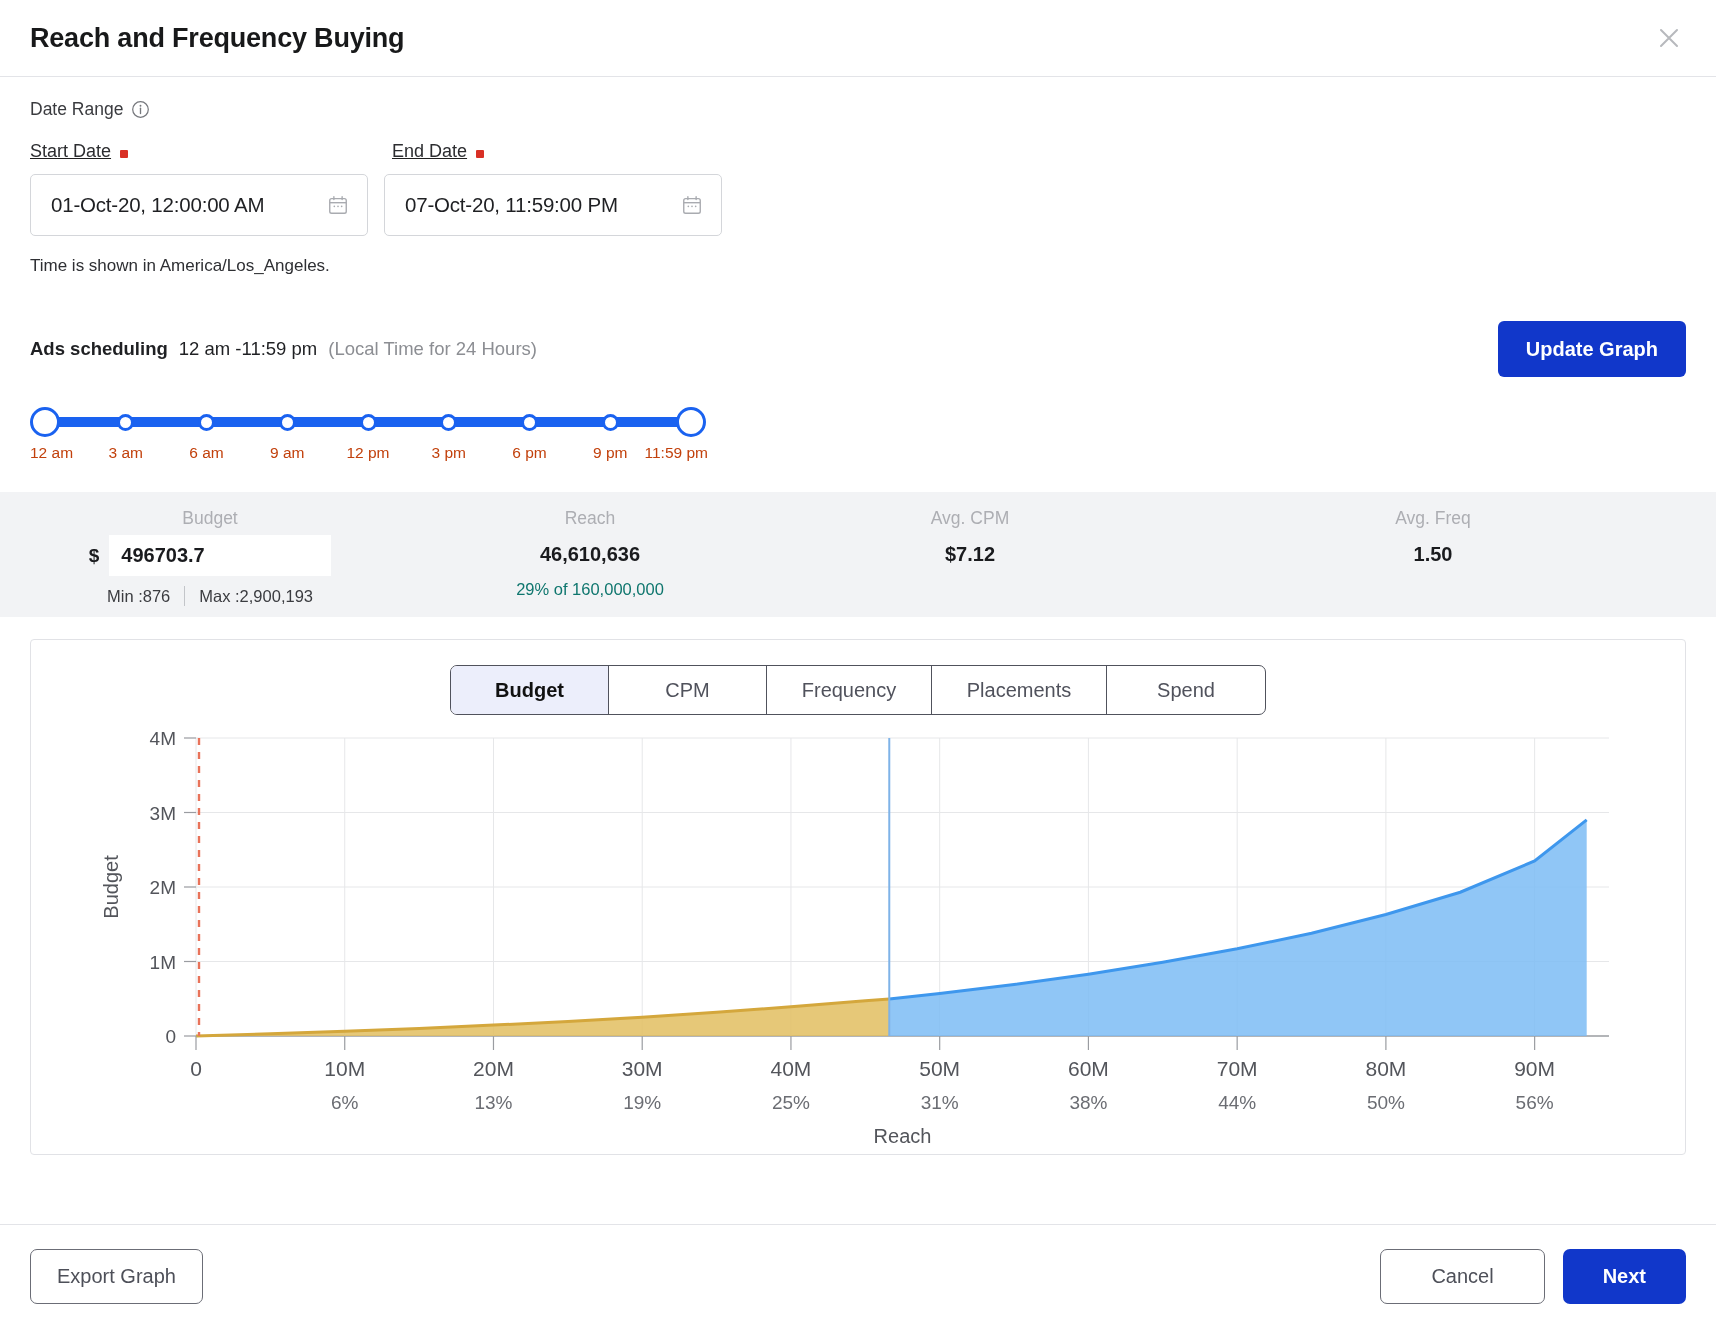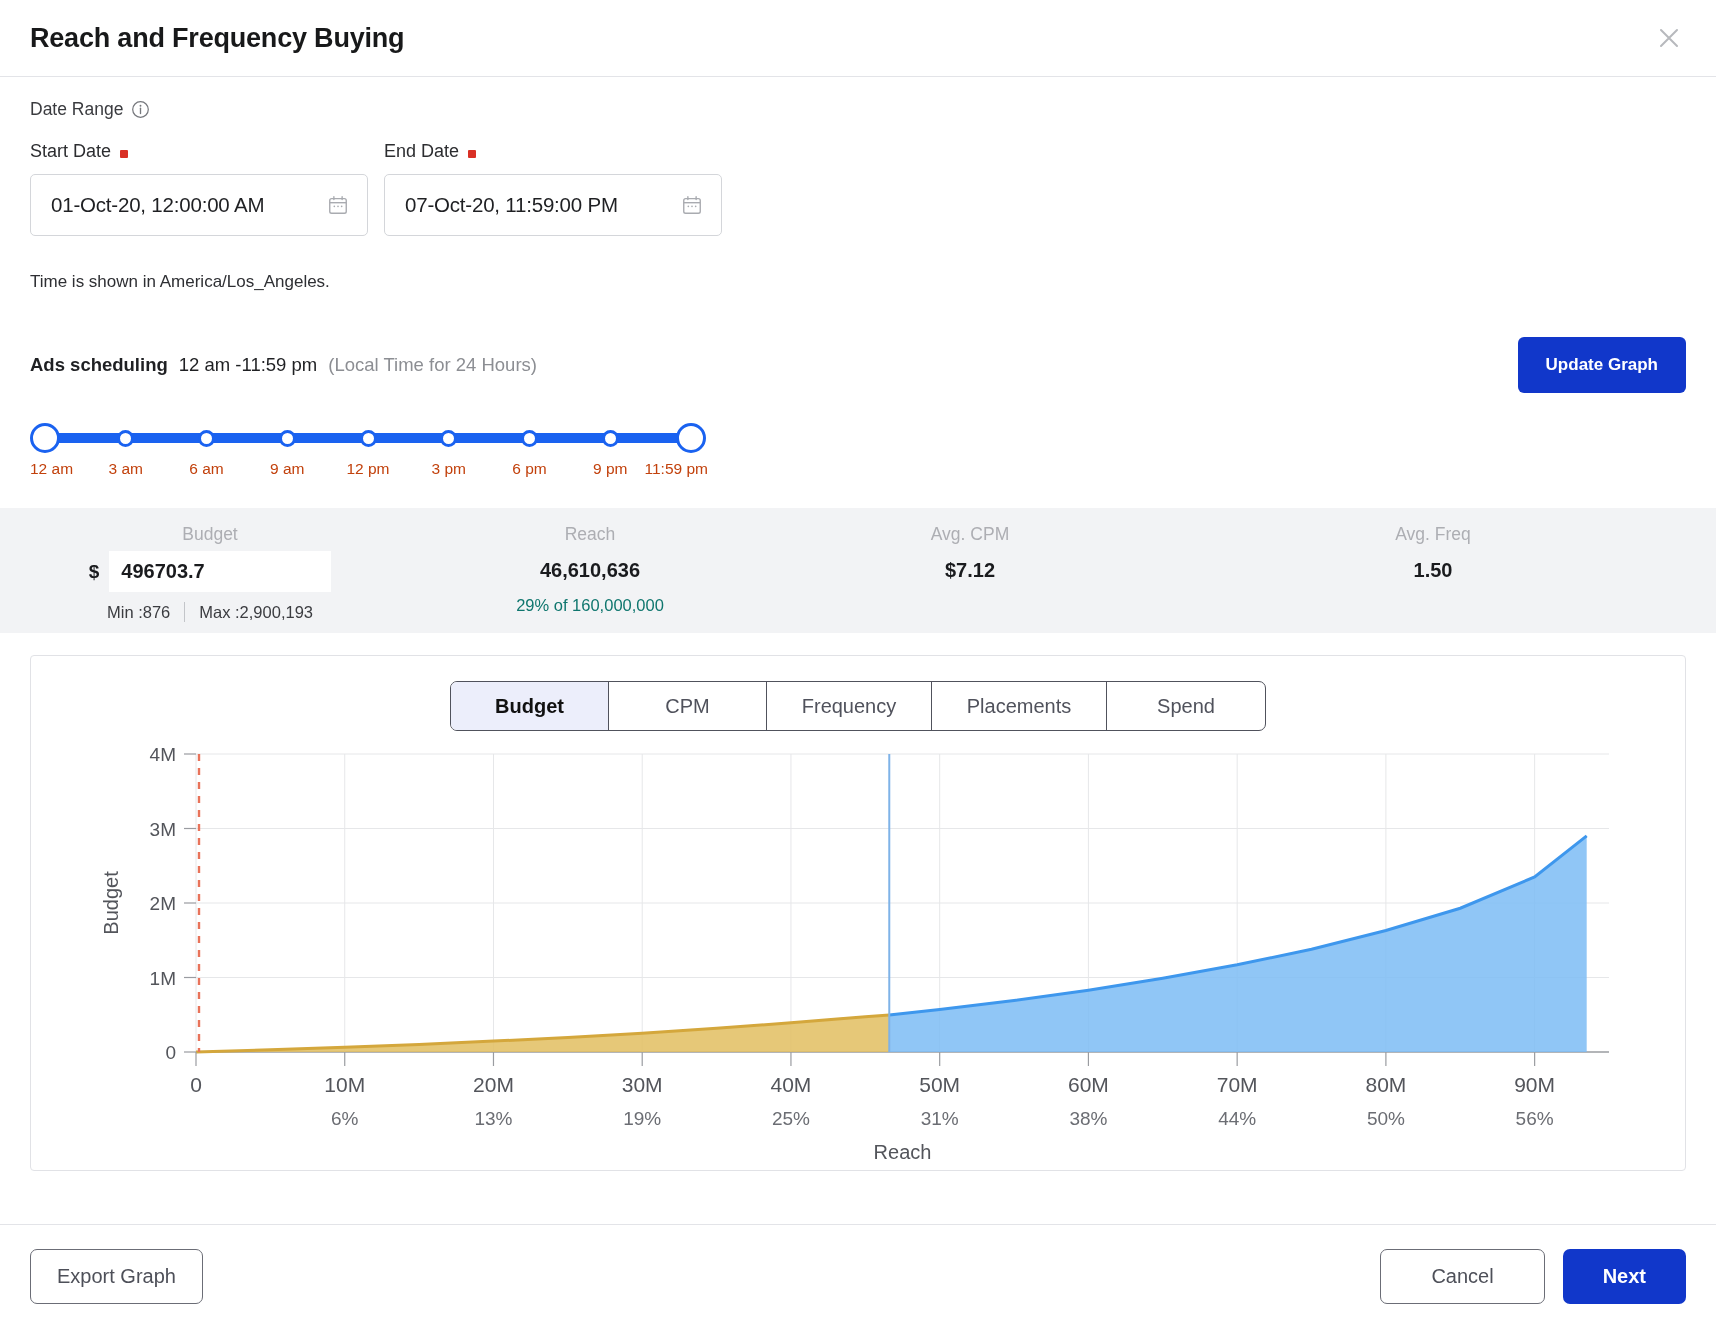--- a/index.html
+++ b/index.html
@@ -38,39 +38,39 @@
   .req-dot { width: 8px; height: 8px; background: #d93025; border-radius: 1px; display:inline-block; position: relative; top: 2px; }
 
   .date-row { display: flex; gap: 16px; margin-top: 12px; }
   .date-box {
     width: 338px; height: 62px; border: 1px solid #d4d6da; border-radius: 5px;
     display: flex; align-items: center; padding: 0 18px 0 20px; background: #fff;
     justify-content: space-between;
   }
   .date-box .val { font-size: 20.5px; color: #1f2023; letter-spacing: -0.2px;}
   .cal-ico { color: #a9abb0; display:flex; }
-  .tz-note { margin-top: 36px; font-size: 17px; color: #2e2f33; }
+  .tz-note { margin-top: 20px; font-size: 17px; color: #2e2f33; }
 
   .freq-inputs { display: flex; align-items: center; gap: 16px; margin-top: 35px; }
   .num-box {
     width: 117px; height: 62px; border: 1px solid #d4d6da; border-radius: 5px;
     display:flex; align-items:center; padding-left: 22px; background:#fff;
     font-size: 20px; color: #1f2023;
   }
   .freq-text { font-size: 18.5px; color: #2c2d30; }
 
   
   .sched-row { margin-top: 45px; padding: 0 30px; display:flex; align-items:center; justify-content: space-between; }
   .sched-left { display:flex; align-items:baseline; gap: 11px; font-size: 18.5px; }
   .sched-title { font-weight: 700; color: #1f2023; }
   .sched-time { color: #1f2023; }
   .sched-note { color: #8c8e93; }
   .btn-primary {
     background: #1137ca; color:#fff; border: none; border-radius: 6px;
-    font-size: 17px; font-weight: 700; padding: 0 28px; height: 56px; cursor: pointer;
+    font-size: 20px; font-weight: 700; padding: 0 28px; height: 56px; cursor: pointer;
     font-family: "Liberation Sans", sans-serif;
   }
 
   .slider-wrap { margin-top: 28px; padding: 0 30px; }
   .slider { position: relative; height: 34px; width: 676px; }
   .slider-track { position:absolute; left: 8px; right: 8px; top: 12px; height: 10px; background: #1a62f0; border-radius: 5px; }
   .knob { position:absolute; background:#fff; border: 4px solid #1a62f0; border-radius: 50%; cursor: pointer; }
   .knob.big { width: 30px; height: 30px; top: 2px; border-width: 3px; }
   .knob.small { width: 17px; height: 17px; top: 8.5px; border-width: 3px; }
   .tick-row { position: relative; width: 700px; height: 26px; margin-top: 5px; }
@@ -155,21 +155,21 @@
           <span>Date Range</span>
           <span class="info-ico">
             <svg width="19" height="19" viewBox="0 0 20 20">
                 <circle cx="10" cy="10" r="8.2" fill="none" stroke="#76787d" stroke-width="1.3"></circle>
                 <circle cx="10" cy="6.1" r="1" fill="#76787d"></circle>
                 <path d="M10 8.6 L10 14.2" stroke="#76787d" stroke-width="1.4" stroke-linecap="round"></path>
               </svg>
           </span>
         </div>
 
-        <div style="display:flex; gap:16px;">
+        <div style="display:flex; gap:24px;text-decoration:underline;">
           <div style="width:338px;">
             <div class="sub-label">
               <span>Start Date</span>
               <span class="req-dot"></span>
             </div>
           </div>
           <div style="width:338px;">
             <div class="sub-label">
               <span>End Date</span>
               <span class="req-dot"></span>

